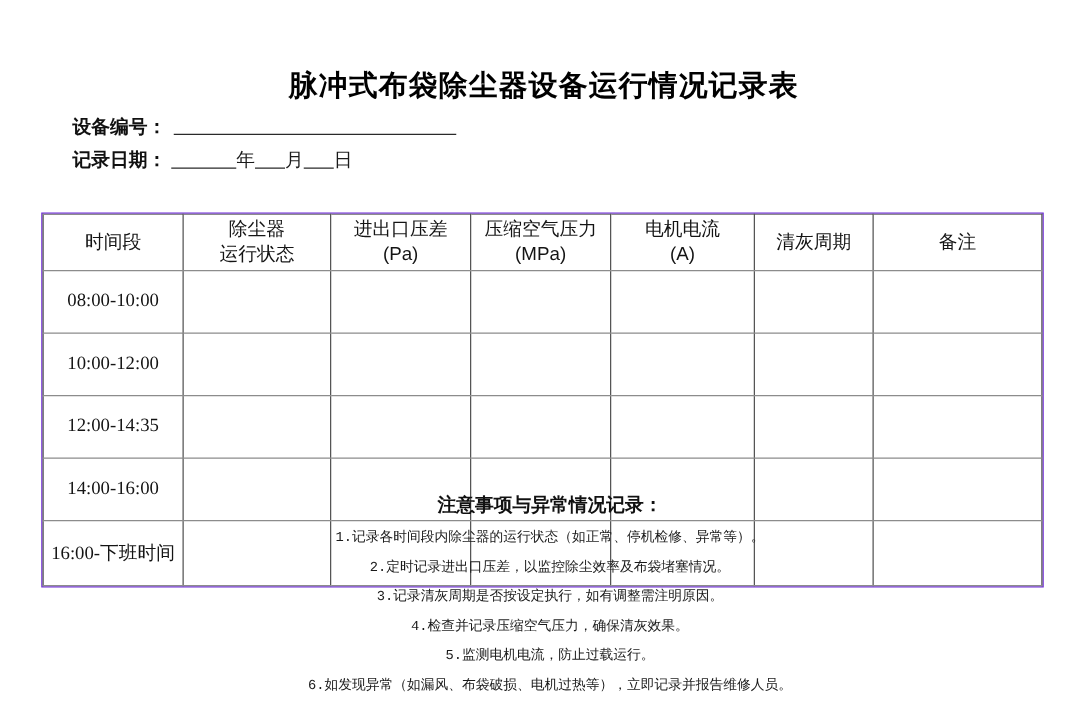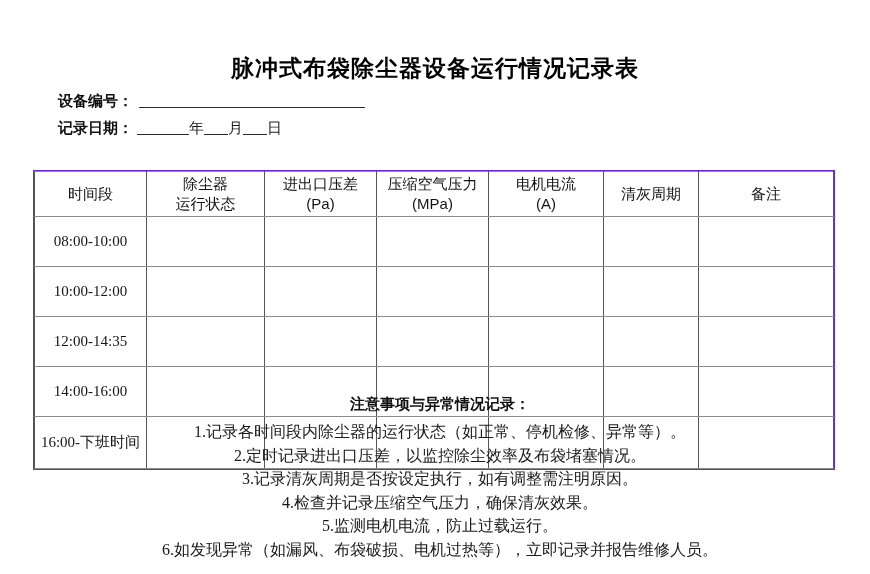--- a/index.html
+++ b/index.html
@@ -74,22 +74,22 @@
   }
 
   
   .notes { position:absolute; left:45px; top:395px; width:790px;text-align:center; }
   .notes-heading {
     font-family:"Liberation Sans","DejaVu Sans",sans-serif;
     font-size:15px; font-weight:bold; color:#111;
     margin-bottom:6px;
   }
   .note-item {
-    font-family:Liberation Serif, serif;
-    font-size:16px; color:#1a1a1a;
+    font-family:Liberation Mono, monospace;
+    font-size:11px; color:#1a1a1a;
     line-height:23.5px; white-space:nowrap;
   }
 </style>
 </head>
 <body>
 
 <div class="page">
 
   <div class="doc-title">脉冲式布袋除尘器设备运行情况记录表</div>
 

